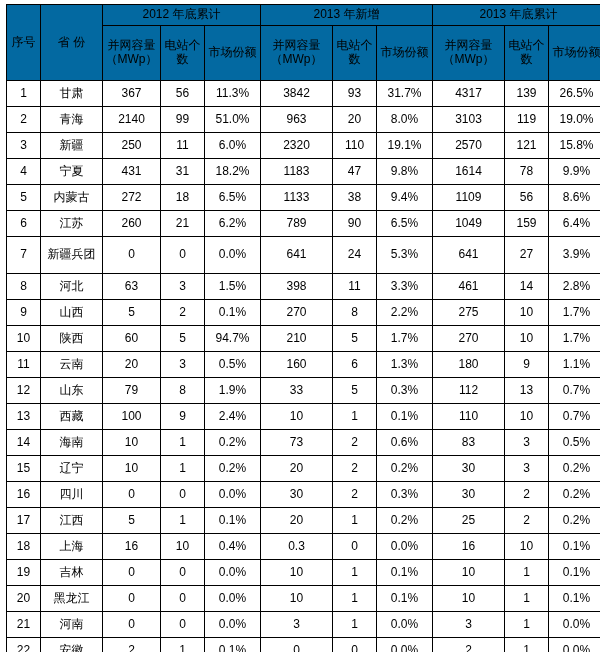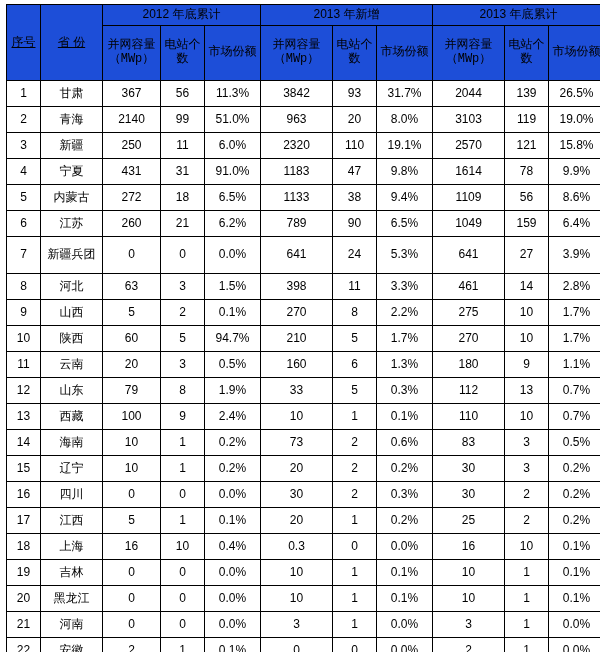--- a/index.html
+++ b/index.html
@@ -27,34 +27,32 @@
   table.pv td, table.pv th {
     border: 1px solid #000000;
     text-align: center;
     vertical-align: middle;
     font-weight: normal;
     font-size: 12px;
     padding: 0;
     line-height: 1.15;
   }
   thead td, thead th {
-    background: #1d4ed8;
+    background: #0369a1;
   }
   .hdr-group {
     height: 20px;
     font-size: 12px;
   }
   .hdr-sub {
     height: 54px;
     font-size: 11px;
-    font-family: Liberation Mono, monospace;
   }
   .hdr-tall {
     height: 74px;
-    text-decoration: underline;
   }
   .hdr-narrow-text {
     padding: 0 3px;
   }
   tbody td {
     height: 25px;
     background: #ffffff;
   }
   tbody td.row2 {
     height: 36px;
@@ -117,21 +115,21 @@
     <tbody id="tbody">
         <tr>
           <td>1</td>
           <td class="prov">甘肃</td>
           <td>367</td>
           <td>56</td>
           <td>11.3%</td>
           <td>3842</td>
           <td>93</td>
           <td>31.7%</td>
-          <td>2044</td>
+          <td>4317</td>
           <td>139</td>
           <td>26.5%</td>
         </tr>
         <tr>
           <td>2</td>
           <td class="prov">青海</td>
           <td>2140</td>
           <td>99</td>
           <td>51.0%</td>
           <td>963</td>
@@ -152,21 +150,21 @@
           <td>19.1%</td>
           <td>2570</td>
           <td>121</td>
           <td>15.8%</td>
         </tr>
         <tr>
           <td>4</td>
           <td class="prov">宁夏</td>
           <td>431</td>
           <td>31</td>
-          <td>91.0%</td>
+          <td>18.2%</td>
           <td>1183</td>
           <td>47</td>
           <td>9.8%</td>
           <td>1614</td>
           <td>78</td>
           <td>9.9%</td>
         </tr>
         <tr>
           <td>5</td>
           <td class="prov">内蒙古</td>

